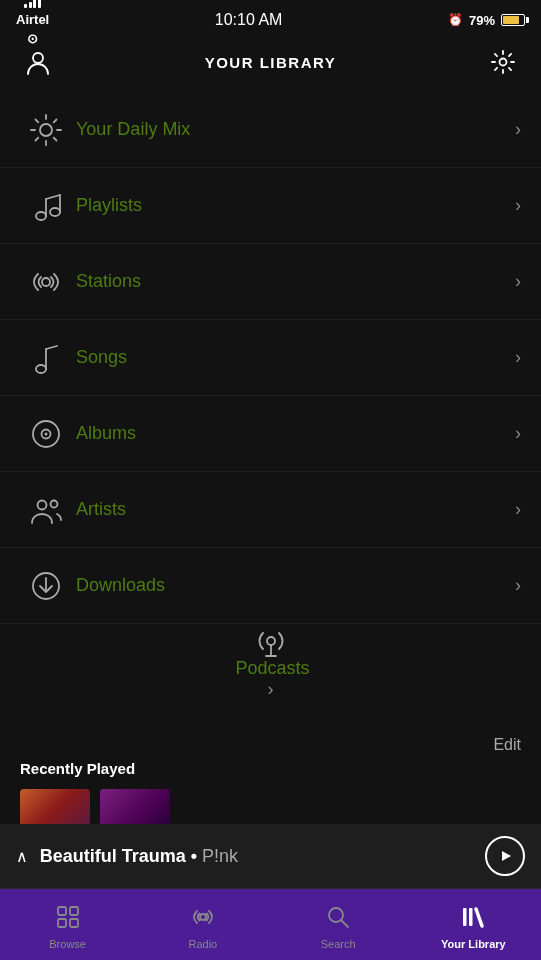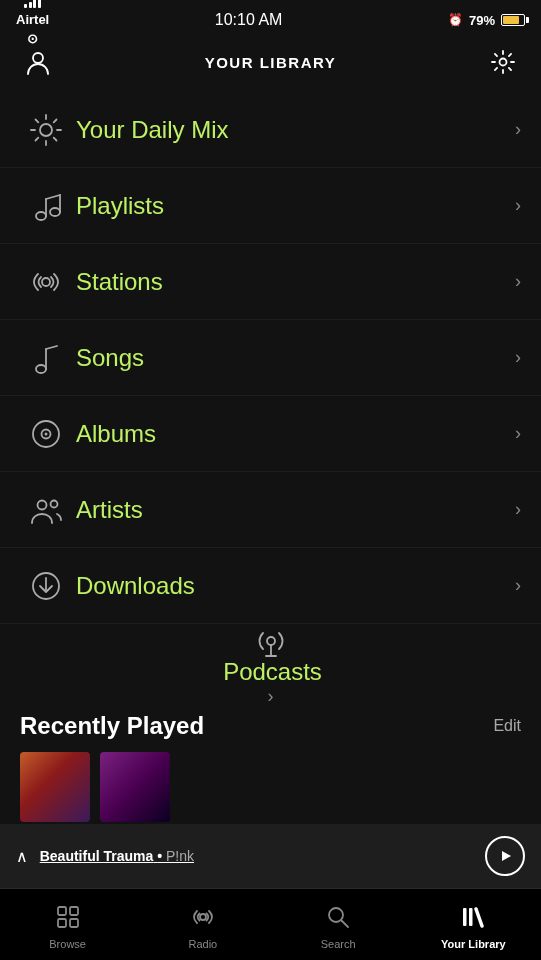--- a/index.html
+++ b/index.html
@@ -104,44 +104,45 @@
     .menu-item:last-child { border-bottom: none; flex-direction: column; }
     .menu-icon {
       width: 52px;
       display: flex;
       align-items: center;
       justify-content: center;
       flex-shrink: 0;
     }
     .menu-label {
       flex: 1;
-      font-size: 24px;
+      font-size: 18px;
       font-weight: 400;
-      color: #bef264;
+      color: #4d7c0f;
       margin-left: 4px;
     }
     .menu-chevron {
       color: #888;
       font-size: 18px;
     }
 
     
     svg { overflow: visible; }
 
     
     .recently-played-header {
       display: flex;
       justify-content: space-between;
       align-items: center;
       padding: 12px 20px 8px;
     }
     .recently-played-title {
-      font-size: 24px;
+      font-size: 15px;
       font-weight: 700;
       color: #fff;
+      margin-top: 48px;
     }
     .edit-button {
       font-size: 16px;
       color: #aaa;
       cursor: pointer;
     }
     .recently-played-row {
       display: flex;
       gap: 10px;
       padding: 4px 20px;
@@ -177,44 +178,43 @@
     .mini-player-chevron {
       color: #fff;
       font-size: 16px;
     }
     .mini-player-info {
       flex: 1;
       display: flex;
       flex-direction: column;
     }
     .mini-player-track {
-      font-size: 14px;
+      font-size: 18px;
       font-weight: 600;
       color: #fff;
-      text-decoration: underline;
     }
     .mini-player-play {
       width: 40px;
       height: 40px;
       border-radius: 50%;
       border: 2px solid #fff;
       display: flex;
       align-items: center;
       justify-content: center;
       cursor: pointer;
     }
 
     
     .bottom-nav {
       position: absolute;
       bottom: 0;
       left: 0;
       right: 0;
       height: 72px;
-      background: #000000;
+      background: #4c1d95;
       display: flex;
       align-items: center;
       border-top: 1px solid #2a2a2a;
     }
     .nav-item {
       flex: 1;
       display: flex;
       flex-direction: column;
       align-items: center;
       justify-content: center;

